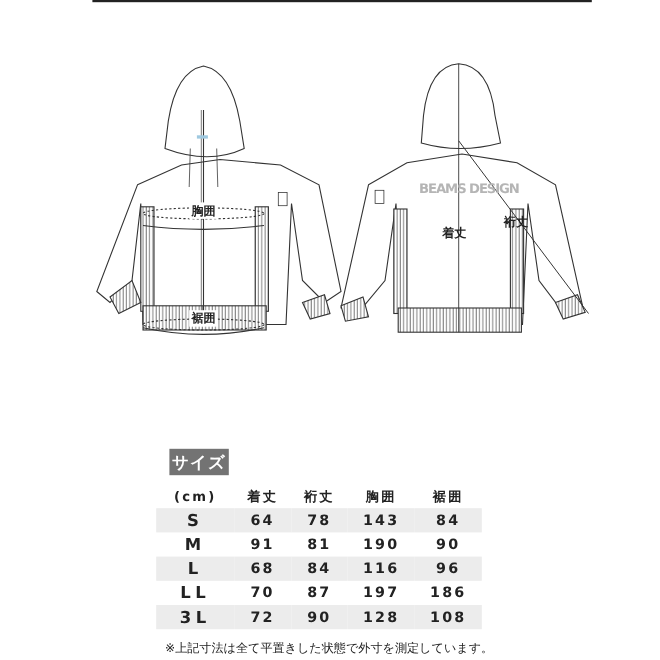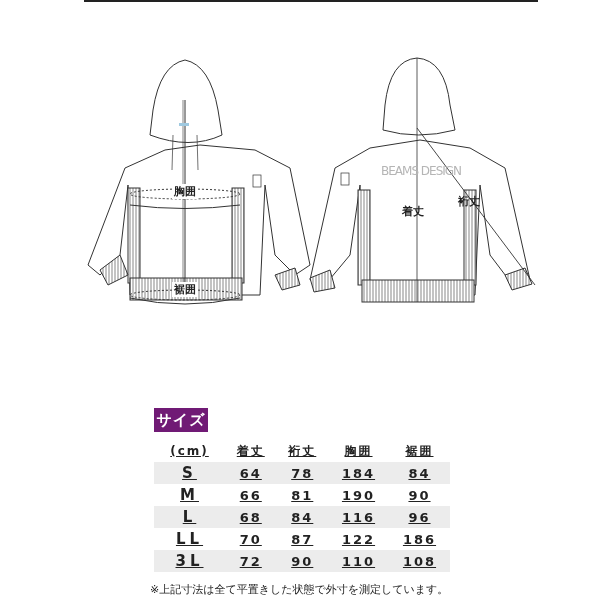--- a/index.html
+++ b/index.html
@@ -1,21 +1,21 @@
 <!DOCTYPE html>
 <html><head>
 <meta charset="utf-8">
 <style>
   html, body { margin:0; padding:0; background:#ffffff; }
   body { width:600px; height:600px; position:relative; overflow:hidden; font-family:"DejaVu Sans", sans-serif; color:#222; }
   .topline { position:absolute; left:84px; top:0; width:454px; height:2px; background:#222; }
   .illus { position:absolute; left:0; top:40px; width:600px; height:280px; }
   .illus svg { width:600px; height:280px; }
-  .sizebadge { position:absolute; left:154px; top:408px; width:54px; height:24px; background:#701a75; color:#fff; font-weight:bold; font-size:15px; line-height:24px; text-align:center; letter-spacing:1px; }
-  table.sz { position:absolute; left:154px; top:440px; width:296px; border-collapse:collapse; font-weight:bold; font-size:13px; color:#222;text-decoration:underline; }
+  .sizebadge { position:absolute; left:154px; top:408px; width:54px; height:24px; background:#737373; color:#fff; font-weight:bold; font-size:15px; line-height:24px; text-align:center; letter-spacing:1px; }
+  table.sz { position:absolute; left:142px; top:440px; width:296px; border-collapse:collapse; font-weight:bold; font-size:13px; color:#222; }
   table.sz th, table.sz td { height:22px; padding:0; text-align:center; letter-spacing:2px; }
   table.sz th { font-size:12px; }
   table.sz tr.shade td { background:#ececec; }
   table.sz td.sizecol { font-size:15px; letter-spacing:4px; }
   .note { position:absolute; left:150px; top:582px; font-size:11px; color:#222; white-space:nowrap; }
 </style>
 </head>
 <body>
 
 <div class="topline"></div>
@@ -59,65 +59,65 @@
       <path d="M505 235 L525 228 L532 244 L512 250 Z" fill="url(#rib)"></path>
       <line x1="417" y1="18" x2="417" y2="262" stroke-width="0.8"></line>
       <line x1="417" y1="88" x2="535" y2="245" stroke-width="0.9"></line>
       <rect x="341" y="133" width="8" height="12" stroke-width="0.7"></rect>
     </g>
   </svg>
   <span style="position:absolute;left:172px;top:144px;font-size:11px;font-weight:bold;background:#fff;padding:0 2px;">胸囲</span>
   <span style="position:absolute;left:172px;top:242px;font-size:11px;font-weight:bold;background:#fff;padding:0 2px;">裾囲</span>
   <span style="position:absolute;left:402px;top:164px;font-size:11px;font-weight:bold;">着丈</span>
   <span style="position:absolute;left:458px;top:154px;font-size:11px;font-weight:bold;">裄丈</span>
-  <span style="position:absolute;left:381px;top:124px;font-size:12px;font-weight:normal;color:#b5b5b5;letter-spacing:-1px;text-align:right;">BEAMS DESIGN</span>
+  <span style="position:absolute;left:381px;top:124px;font-size:12px;font-weight:bold;color:#b5b5b5;letter-spacing:-1px;text-align:right;">BEAMS DESIGN</span>
 </div>
 
 <div class="sizebadge">サイズ</div>
 
 <table class="sz">
   <tbody>
       <tr>
     <th>(cm)</th>
     <th>着丈</th>
     <th>裄丈</th>
     <th>胸囲</th>
     <th>裾囲</th>
   </tr>
   <tr class="shade">
     <td class="sizecol">S</td>
     <td>64</td>
     <td>78</td>
-    <td>184</td>
+    <td>143</td>
     <td>84</td>
   </tr>
   <tr>
     <td class="sizecol">M</td>
-    <td>66</td>
+    <td>91</td>
     <td>81</td>
     <td>190</td>
     <td>90</td>
   </tr>
   <tr class="shade">
     <td class="sizecol">L</td>
     <td>68</td>
     <td>84</td>
     <td>116</td>
     <td>96</td>
   </tr>
   <tr>
     <td class="sizecol">LL</td>
     <td>70</td>
     <td>87</td>
-    <td>122</td>
+    <td>197</td>
     <td>186</td>
   </tr>
   <tr class="shade">
     <td class="sizecol">3L</td>
     <td>72</td>
     <td>90</td>
-    <td>110</td>
+    <td>128</td>
     <td>108</td>
   </tr>
 </tbody>
   </table>
 
 <div class="note">※上記寸法は全て平置きした状態で外寸を測定しています。</div>
 
 </body></html>

